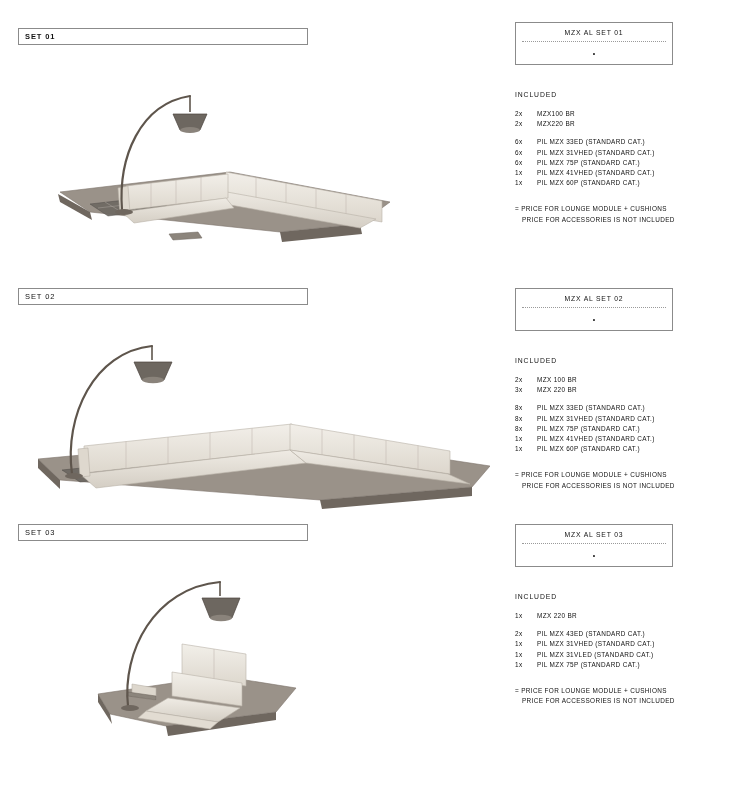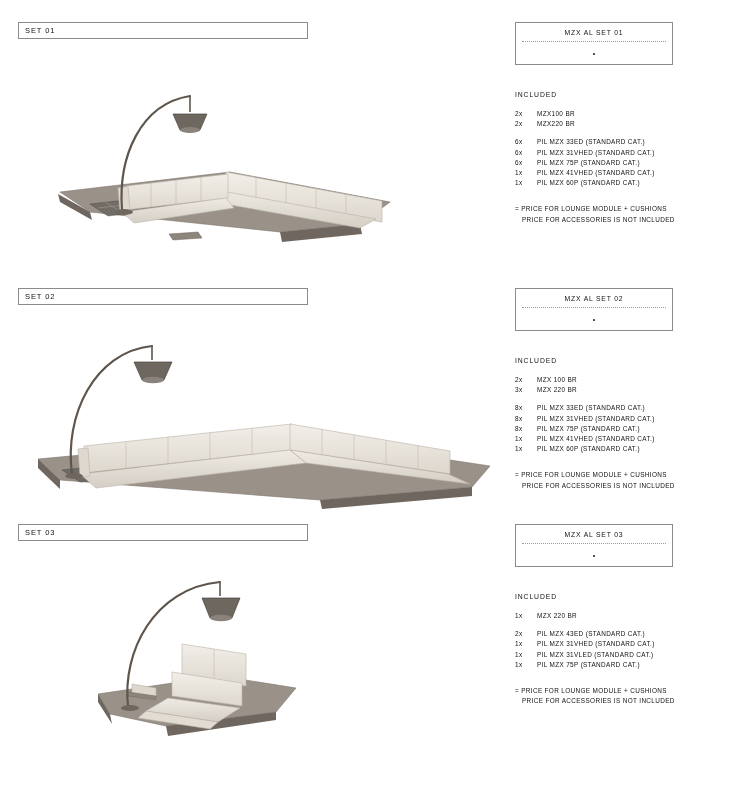--- a/index.html
+++ b/index.html
@@ -121,21 +121,21 @@
     display: block;
   }
 </style>
 </head>
 <body>
 
 <div class="page">
 
   <div class="set-block" style="top:0;height:270px;">
 
-    <div class="set-title-box" style="top:22px;">
+    <div class="set-title-box" style="top:28px;font-weight:bold;">
       <span>SET 01</span>
     </div>
 
     <div class="code-box" style="top:22px;">
       <div class="code-title">MZX AL SET 01</div>
       <div class="code-sep"></div>
       <div class="code-val">•</div>
     </div>
 
     <div class="included-wrap" style="top:91px;">

